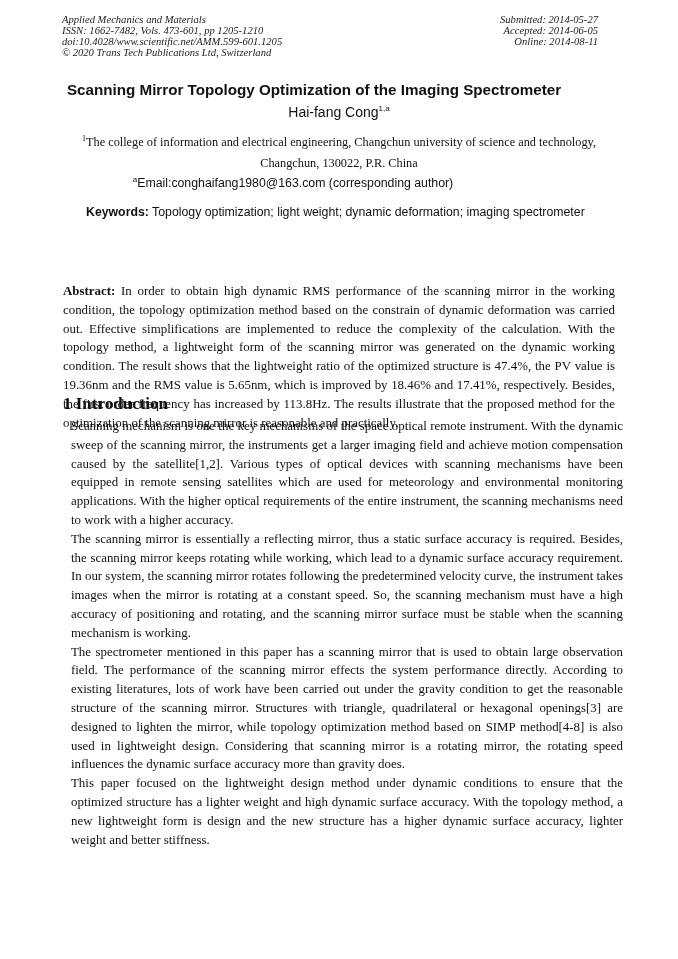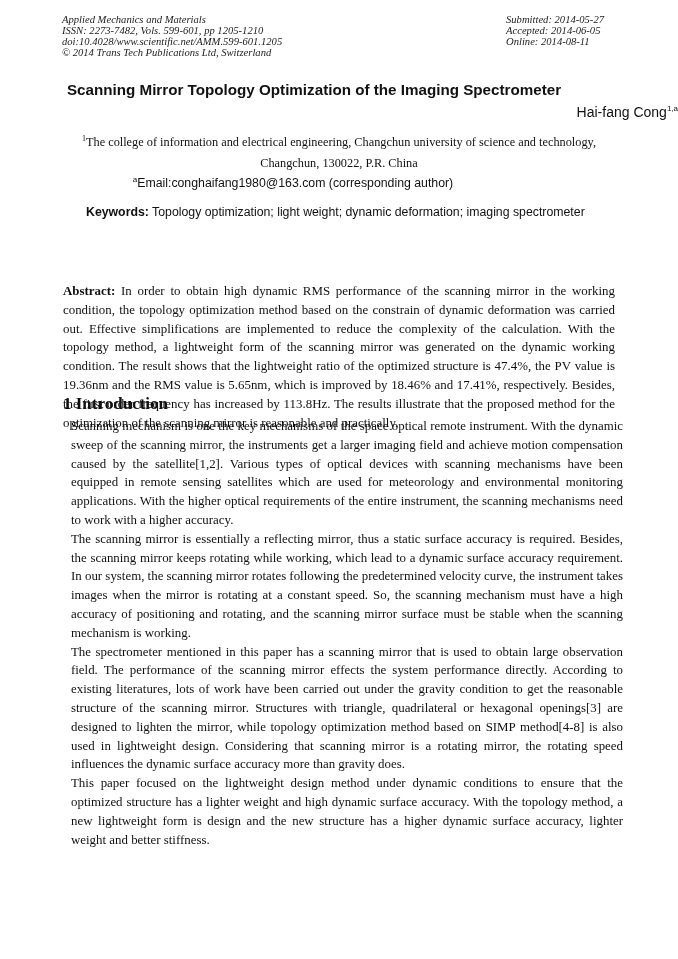--- a/index.html
+++ b/index.html
@@ -1,41 +1,41 @@
 <!DOCTYPE html>
 <html><head>
 <meta charset="utf-8">
 <style>
   html, body { margin: 0; padding: 0; background: #ffffff; }
   body { width: 678px; height: 959px; position: relative; overflow: hidden; color: #111; }
   .hdr { position: absolute; top: 14px; font-family: "Liberation Serif", serif; font-style: italic; font-size: 10.6px; line-height: 11px; color: #222; }
   .hdr-left { left: 62px; }
-  .hdr-right { right: 74px; text-align: left; }
+  .hdr-right { right: 80px; text-align: right; }
   .hdr div { white-space: nowrap; }
   .title { position: absolute; top: 81px; left: 0; width: 628px; text-align: center; font-family: "Liberation Sans", sans-serif; font-weight: bold; font-size: 15.2px; color: #111; }
-  .author { position: absolute; top: 104px; left: 0; width: 678px; text-align: right; font-family: "Liberation Sans", sans-serif; font-size: 14px; color: #111; }
+  .author { position: absolute; top: 104px; left: 0; width: 678px; text-align: center; font-family: "Liberation Sans", sans-serif; font-size: 14px; color: #111; }
   .author sup, .aff sup, .email sup { font-size: 8px; vertical-align: super; line-height: 0; }
   .aff { position: absolute; top: 132px; left: 70px; width: 538px; text-align: center; font-family: Liberation Serif, serif; font-size: 12.3px; line-height: 21px; color: #111; }
   .email { position: absolute; top: 176px; left: 0; width: 586px; text-align: center; font-family: "Liberation Sans", sans-serif; font-size: 12.3px; color: #111; }
   .keywords { position: absolute; top: 205px; left: 63px; width: 552px; font-family: "Liberation Sans", sans-serif; font-size: 12.3px; color: #111; }
   .keywords b { font-weight: bold; padding-left: 23px; }
   .body-text { position: absolute; left: 63px; width: 552px; font-family: "Liberation Serif", serif; font-size: 12.9px; line-height: 18.8px; text-align: justify; color: #111; }
   .abstract { top: 234px; margin-top: 48px; }
   .sec-head { position: absolute; top: 394px; left: 63px; font-family: "Liberation Serif", serif; font-weight: bold; font-size: 17px; color: #111; }
   .intro { top: 417px; margin-left: 8px; }
   .intro p { margin: 0; }
 </style>
 </head>
 <body>
 
 <div class="hdr hdr-left">
   <div>Applied Mechanics and Materials</div>
-  <div>ISSN: 2273-7482, Vols. 599-601, pp 1205-1210</div>
+  <div>ISSN: 1662-7482, Vols. 473-601, pp 1205-1210</div>
   <div>doi:10.4028/www.scientific.net/AMM.599-601.1205</div>
-  <div>© 2014 Trans Tech Publications Ltd, Switzerland</div>
+  <div>© 2020 Trans Tech Publications Ltd, Switzerland</div>
 </div>
 
 <div class="hdr hdr-right">
   <div>Submitted: 2014-05-27</div>
   <div>Accepted: 2014-06-05</div>
   <div>Online: 2014-08-11</div>
 </div>
 
 <div class="title">Scanning Mirror Topology Optimization of the Imaging Spectrometer</div>
 

